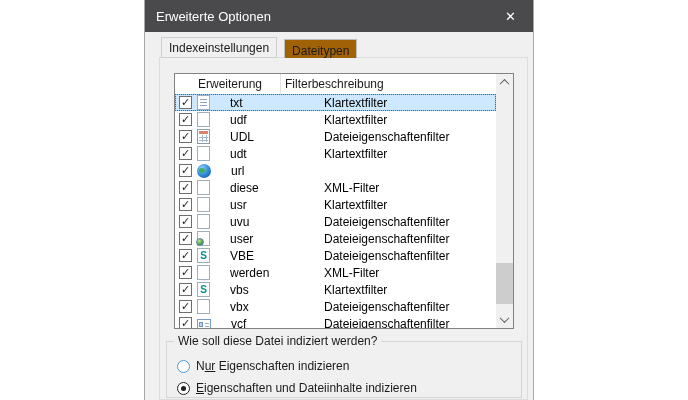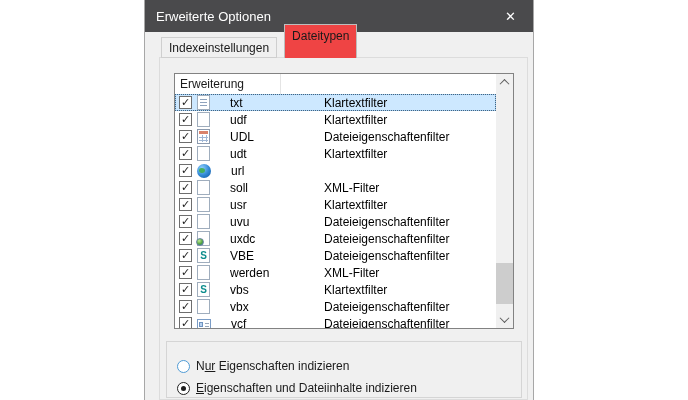--- a/index.html
+++ b/index.html
@@ -26,38 +26,38 @@
     color:#ffffff;font-size:13px;cursor:default;
   }
 
   
   .tab-bar{position:absolute;left:16px;top:35px;height:23px;z-index:3;display:flex;align-items:flex-end;gap:8px;}
   .tab{
     box-sizing:border-box;font-size:12px;color:#1a1a1a;padding:0 7px;
     border:1px solid #cfcfcf;background:#f0f0f0;height:21px;line-height:20px;white-space:nowrap;
   }
   .tab.active{
-    background:#ef4444;height:34px;line-height:22px;border-color:#bdbdbd;border-bottom:none;
+    background:#a16207;height:19px;line-height:22px;border-color:#bdbdbd;border-bottom:none;
     position:relative;z-index:4;margin-left:-1px;
   }
   .tab-panel{
     position:absolute;left:14px;top:57px;width:369px;height:343px;
     box-sizing:border-box;border:1px solid #dcdcdc;background:#f0f0f0;
   }
 
   
   .listbox{
     position:absolute;left:29px;top:73px;width:340px;height:256px;
     box-sizing:border-box;border:1px solid #828282;background:#ffffff;overflow:hidden;
   }
   .list-header{
     position:absolute;left:0;top:0;right:17px;height:20px;background:#ffffff;display:flex;
   }
   .hdr-cell{font-size:12px;color:#1a1a1a;line-height:20px;padding-left:5px;box-sizing:border-box;white-space:nowrap;}
-  .hdr-col1{width:106px;border-right:1px solid #e4e4e4;}
+  .hdr-col1{width:106px;border-right:1px solid #e4e4e4;text-align:center;}
   .hdr-col2{flex:1;padding-left:4px;}
   .rows{
     position:absolute;left:0;top:20px;right:17px;bottom:0;overflow:hidden;
   }
   .row{
     position:relative;height:17px;display:flex;align-items:center;font-size:12px;color:#000;
   }
   .row.selected{
     background:#cde8ff;box-shadow:inset 0 0 0 1px #9ecdf2;outline:1px dotted #46637e;outline-offset:-1px;
   }
@@ -164,20 +164,21 @@
     <div class="tab-bar">
       <span class="tab">Indexeinstellungen</span>
       <span class="tab active">Dateitypen</span>
     </div>
 
     <div class="tab-panel"></div>
 
     <div class="listbox">
       <div class="list-header">
         <span class="hdr-cell hdr-col1">Erweiterung</span>
+        <span class="hdr-cell hdr-col2">Filterbeschreibung</span>
       </div>
 
       <div class="rows">
   <div class="row selected">
     <span class="cb">
               <span class="check">✓</span>
             </span>
     <span class="ic text-document-icon"></span>
     <span class="ext">txt</span>
     <span class="desc">Klartextfilter</span>
@@ -216,21 +217,21 @@
             </span>
     <span class="ic globe-icon"></span>
     <span class="ext">url</span>
   </div>
 
   <div class="row">
     <span class="cb">
               <span class="check">✓</span>
             </span>
     <span class="ic blank-document-icon"></span>
-    <span class="ext">soll</span>
+    <span class="ext">diese</span>
     <span class="desc">XML-Filter</span>
   </div>
 
   <div class="row">
     <span class="cb">
               <span class="check">✓</span>
             </span>
     <span class="ic blank-document-icon"></span>
     <span class="ext">usr</span>
     <span class="desc">Klartextfilter</span>
@@ -243,21 +244,21 @@
     <span class="ic blank-document-icon"></span>
     <span class="ext">uvu</span>
     <span class="desc">Dateieigenschaftenfilter</span>
   </div>
 
   <div class="row">
     <span class="cb">
               <span class="check">✓</span>
             </span>
     <span class="ic document-globe-icon"></span>
-    <span class="ext">uxdc</span>
+    <span class="ext">user</span>
     <span class="desc">Dateieigenschaftenfilter</span>
   </div>
 
   <div class="row">
     <span class="cb">
               <span class="check">✓</span>
             </span>
     <span class="ic script-icon"></span>
     <span class="ext">VBE</span>
     <span class="desc">Dateieigenschaftenfilter</span>
@@ -305,20 +306,21 @@
           <span class="chev chev-up"></span>
         </div>
         <div class="sb-thumb"></div>
         <div class="sb-btn sb-down">
           <span class="chev chev-down"></span>
         </div>
       </div>
     </div>
 
     <div class="groupbox">
+      <span class="legend">Wie soll diese Datei indiziert werden?</span>
 
       <div class="radio-row r2">
         <span class="radio checked">
             <span class="radio-dot"></span>
           </span>
         <span class="radio-label"><span></span><span class="u">E</span><span>igenschaften und Dateiinhalte indizieren</span></span>
       </div>
 
       <div class="radio-row r1">
         <span class="radio unchecked"></span>

